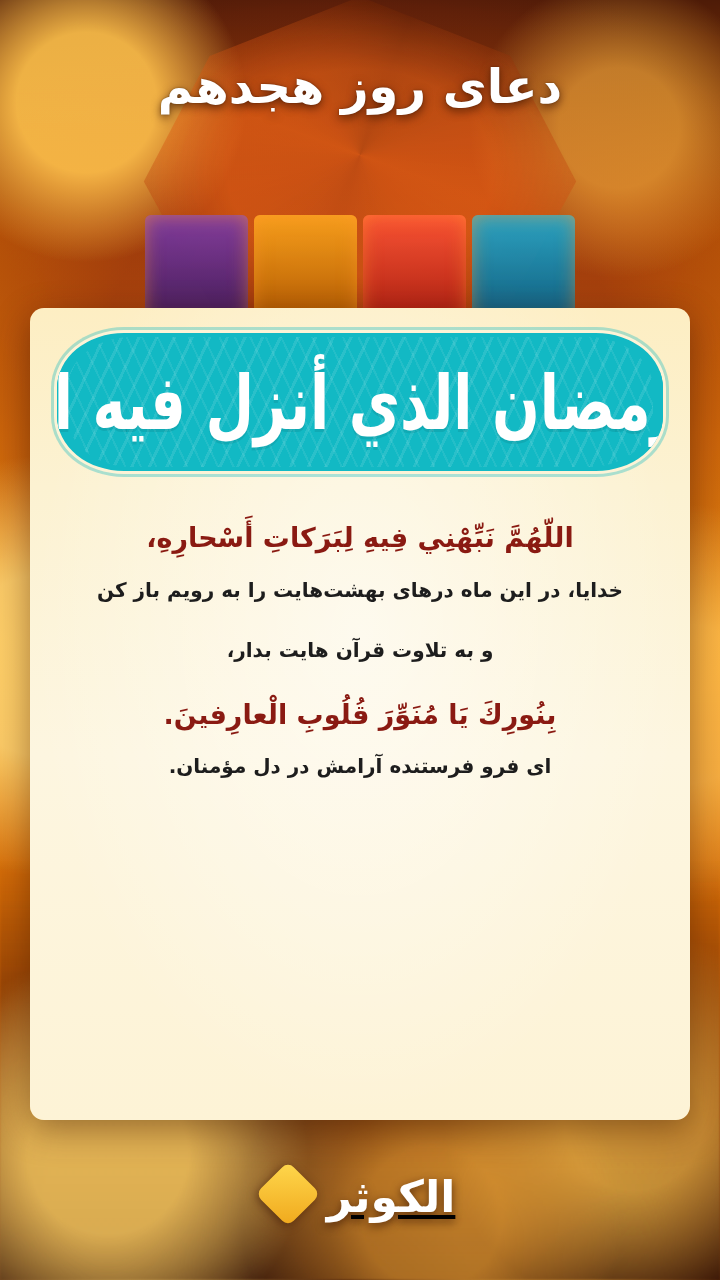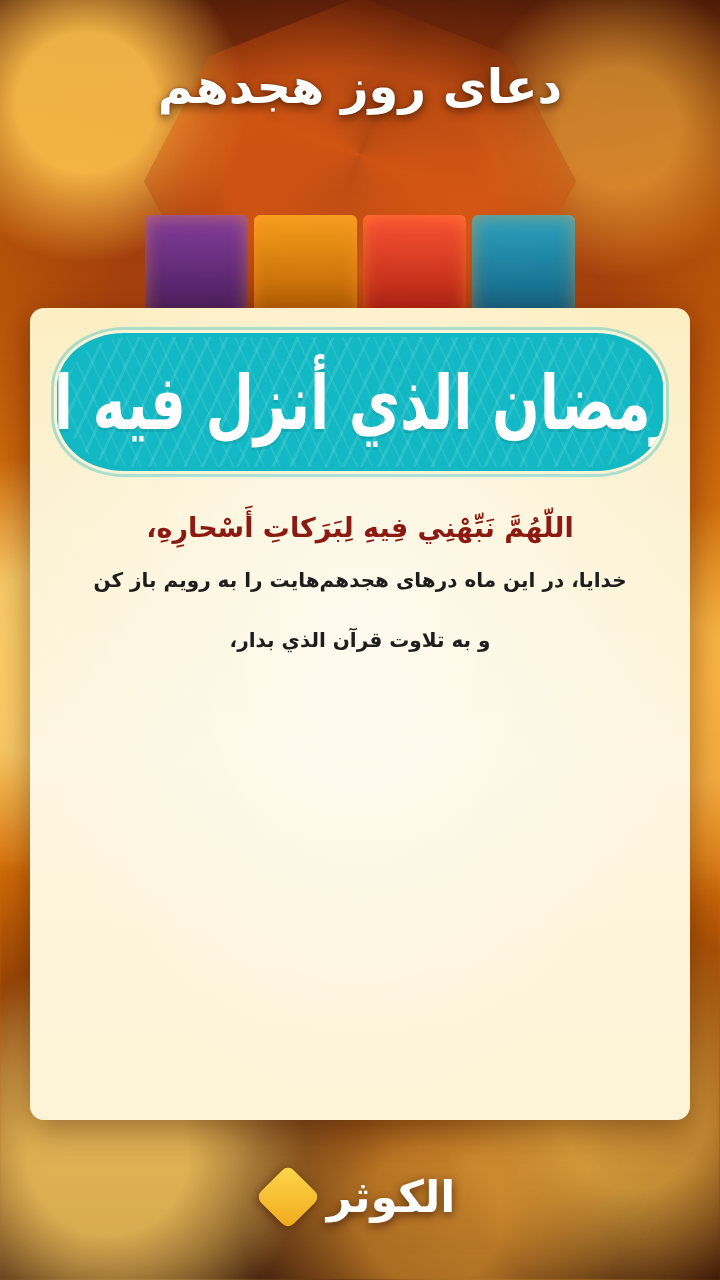--- a/index.html
+++ b/index.html
@@ -169,40 +169,41 @@
   .verse {
     margin: 0 0 8px 0;
   }
   .verse + .verse { margin-top: 26px; }
   .ar {
     color: #8a1a12;
     font-family: "DejaVu Sans", sans-serif;
     font-weight: bold;
     font-size: 27px;
     line-height: 1.65;
-    margin: 2px 0 12px 0;
+    margin: 12px 0 12px 0;
   }
   .fa {
     color: #1d1d1d;
     font-family: "DejaVu Sans", sans-serif;
     font-size: 20px;
     line-height: 1.7;
     margin: 0;
     font-weight: bold;
   }
 
   
   .footer {
     position: absolute;
     left: 0; right: 0;
     bottom: 58px;
     display: flex;
-    align-items: center;
+    align-items: flex-start;
     justify-content: center;
     gap: 16px;
+    text-decoration: underline;
   }
   .logo-text {
     color: #ffffff;
     font-family: "DejaVu Sans", sans-serif;
     font-weight: bold;
     font-size: 44px;
     letter-spacing: -2px;
     text-shadow: 0 3px 10px rgba(50,15,0,.7);
     direction: rtl;
   }
@@ -238,30 +239,34 @@
 
     <div class="banner">
       <div class="banner-orn"></div>
       <div class="banner-text">شهر رمضان الذي أنزل فيه القرآن</div>
     </div>
 
     <div class="body">
 
       <div class="verse">
         <p class="ar">اللّهُمَّ نَبِّهْنِي فِيهِ لِبَرَكاتِ أَسْحارِهِ،</p>
-        <p class="fa">خدایا، در این ماه درهای هجدهم‌هایت را به رویم باز کن</p>
-      </div>
-
-      <div class="verse">
-      </div>
-
-      <div class="verse">
-        <p class="fa">و به تلاوت قرآن الذي بدار،</p>
-      </div>
-
+        <p class="fa">خدایا، در این ماه درهای بهشت‌هایت را به رویم باز کن</p>
+      </div>
+
+      <div class="verse">
+      </div>
+
+      <div class="verse">
+        <p class="fa">و به تلاوت قرآن هایت بدار،</p>
+      </div>
+
+      <div class="verse">
+        <p class="ar">بِنُورِكَ يَا مُنَوِّرَ قُلُوبِ الْعارِفينَ.</p>
+        <p class="fa">ای فرو فرستنده آرامش در دل مؤمنان.</p>
+      </div>
 
     </div>
   </div>
 
   <div class="footer">
     <div class="logo-text">الکوثر</div>
     <div class="logo-diamond"></div>
   </div>
 
 </div>

